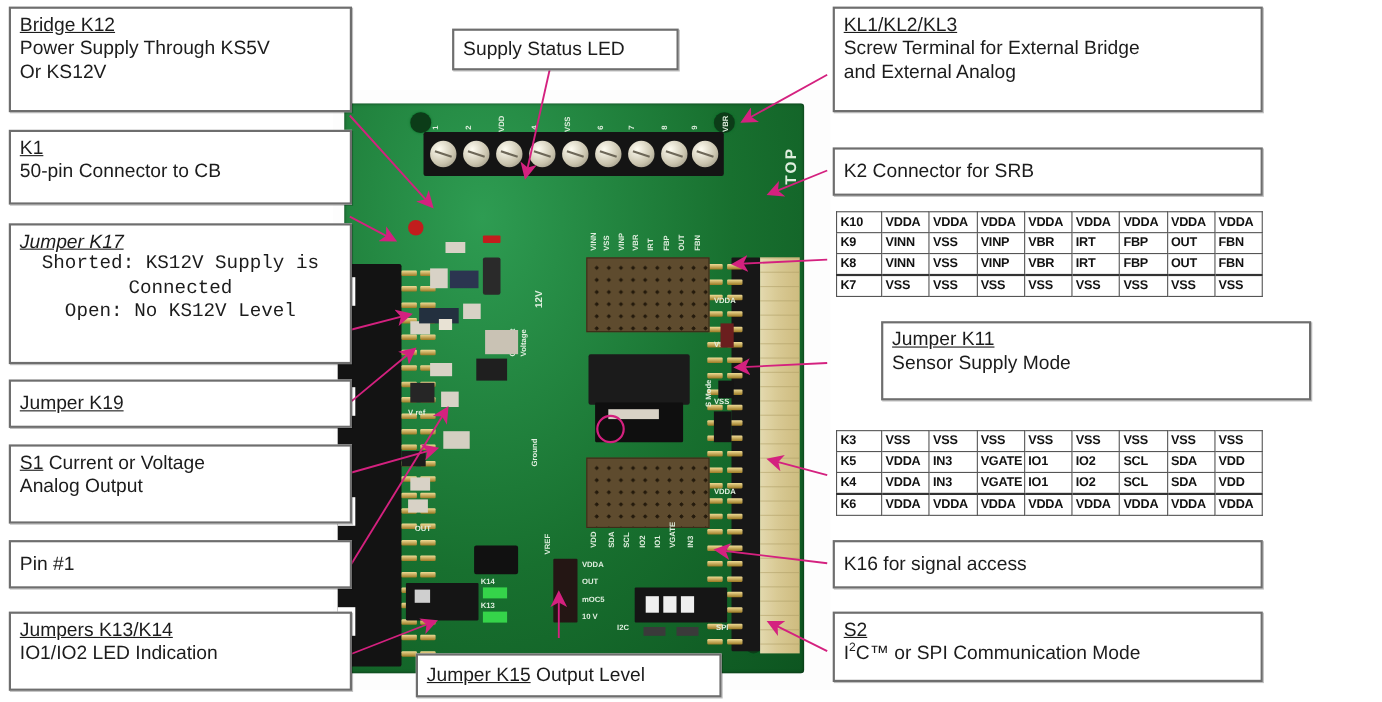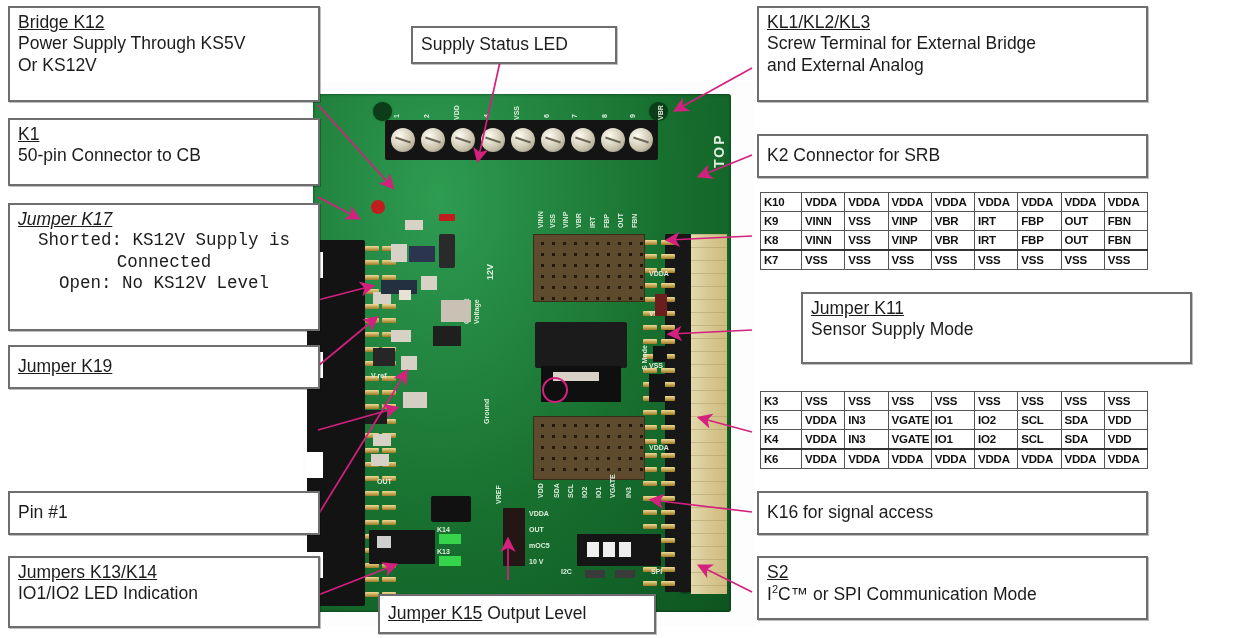--- a/index.html
+++ b/index.html
@@ -392,20 +392,24 @@
     <span class="ln ttl" style="text-align:left;font-style:italic;">Jumper K17</span>
     <span class="ln c">Shorted: KS12V Supply is</span>
     <span class="ln c">Connected</span>
     <span class="ln c">Open: No KS12V Level</span>
   </div>
 
   <div class="box" style="left:8px;top:345px;width:312px;height:44px;padding-top:9px;">
     <span class="ln ttl">Jumper K19</span>
   </div>
 
+  <div class="box" style="left:8px;top:404px;width:312px;height:72px;">
+    <span class="ln"><span class="ttl">S1</span><span> Current or Voltage</span></span>
+    <span class="ln">Analog Output</span>
+  </div>
 
   <div class="box" style="left:8px;top:491px;width:312px;height:44px;padding-top:9px;">
     <span class="ln">Pin #1</span>
   </div>
 
   <div class="box" style="left:8px;top:556px;width:312px;height:72px;">
     <span class="ln ttl">Jumpers K13/K14</span>
     <span class="ln">IO1/IO2 LED Indication</span>
   </div>
 

